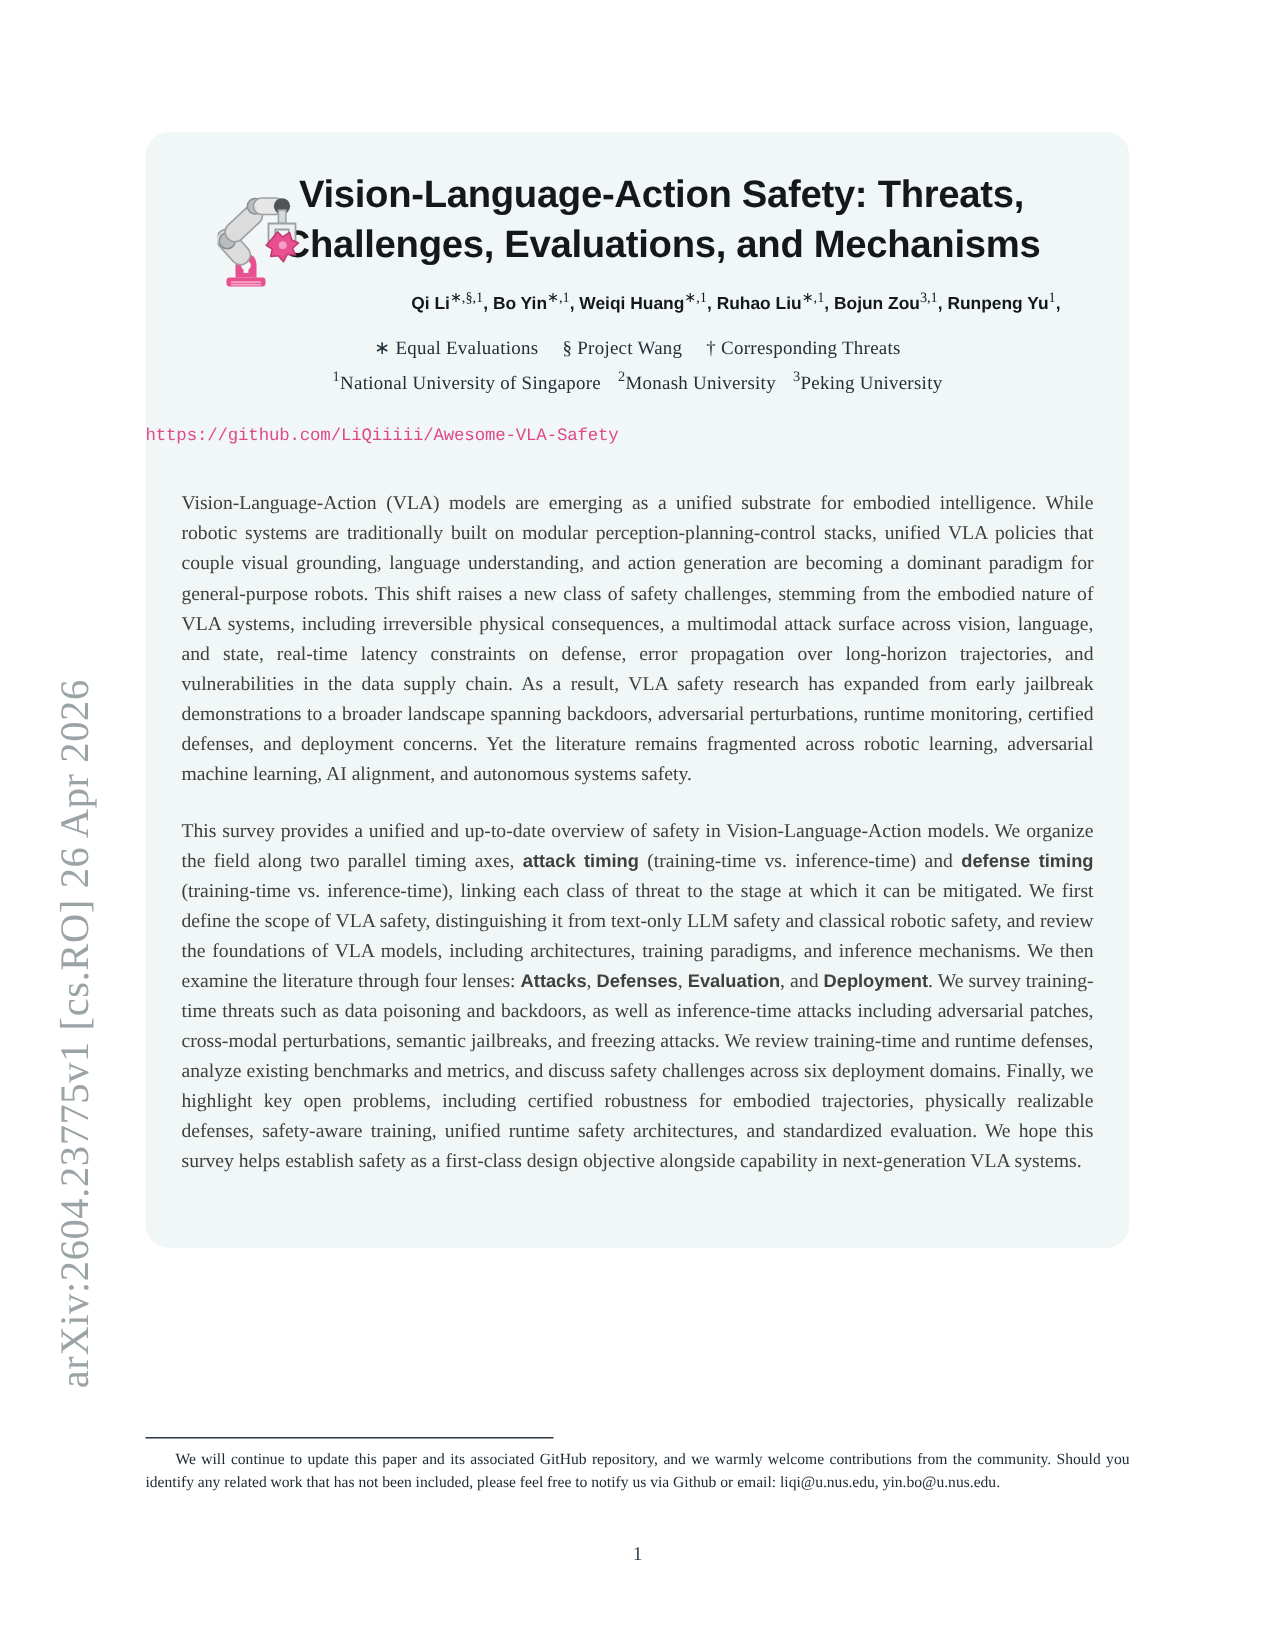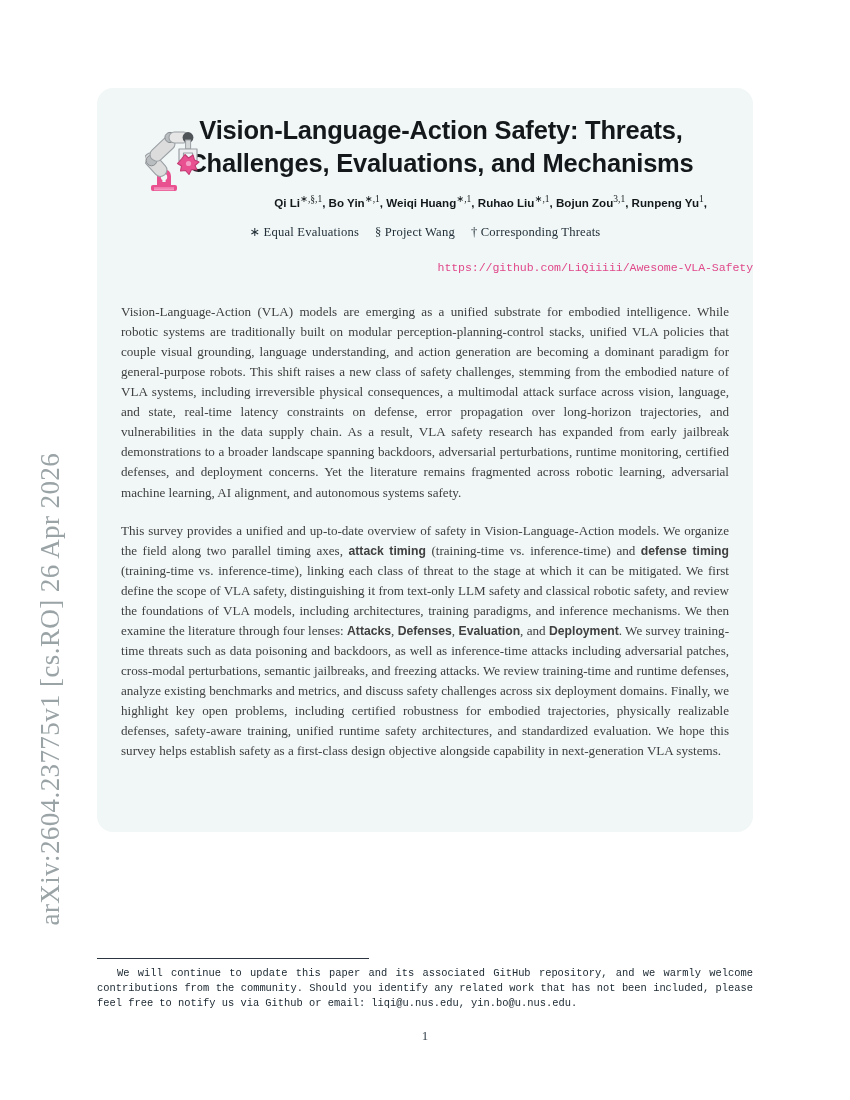--- a/index.html
+++ b/index.html
@@ -111,21 +111,21 @@
     color: #232f38;
     letter-spacing: 0.2px;
   }
   #affiliations .gap { display: inline-block; width: 8px; }
   #affiliations sup { font-size: 0.76em; }
   #repo-link {
     display: block;
     margin: 21px 0 0 0;
     font-family: "Liberation Mono", monospace;
     font-size: 11.6px;
-    text-align: right;
+    text-align: left;
     color: #e0488a;
     text-decoration: none;
     letter-spacing: -0.1px;
   }
 
   
   .abstract-body {
     margin: 28px 24px 0 24px;
   }
   .abstract-body p {
@@ -153,21 +153,21 @@
     width: 656px;
   }
   #footnote-rule {
     width: 272px;
     height: 0;
     border-top: 1px solid #2b3640;
     margin: 0 0 7px 0;
   }
   #footnote-text {
     margin: 0;
-    font-family: Liberation Mono, monospace;
+    font-family: Liberation Serif, serif;
     font-size: 10.4px;
     line-height: 1.46;
     text-align: justify;
     color: #202c35;
   }
   #footnote-text .indent { display: inline-block; width: 20px; }
 
   
   #page-number {
     position: absolute;
@@ -231,20 +231,21 @@
     </div>
 
     <div id="author-line">
       <div>Qi Li<sup>∗,§,1</sup>, Bo Yin<sup>∗,1</sup>, Weiqi Huang<sup>∗,1</sup>, Ruhao Liu<sup>∗,1</sup>, Bojun Zou<sup>3,1</sup>, Runpeng Yu<sup>1</sup>,</div>
     </div>
 
     <div id="contrib-note">
       <span>∗ Equal Evaluations</span><span class="gap"></span><span>§ Project Wang</span><span class="gap"></span><span>† Corresponding Threats</span>
     </div>
 
+    <div id="affiliations"><sup>1</sup>National University of Singapore<span class="gap"></span> <sup>2</sup>Monash University<span class="gap"></span> <sup>3</sup>Peking University</div>
 
     <a id="repo-link" href="#">https://github.com/LiQiiiii/Awesome-VLA-Safety</a>
   </div>
 
   <div class="abstract-body">
     <p>Vision-Language-Action (VLA) models are emerging as a unified substrate for embodied intelligence. While robotic systems are traditionally built on modular perception-planning-control stacks, unified VLA policies that couple visual grounding, language understanding, and action generation are becoming a dominant paradigm for general-purpose robots. This shift raises a new class of safety challenges, stemming from the embodied nature of VLA systems, including irreversible physical consequences, a multimodal attack surface across vision, language, and state, real-time latency constraints on defense, error propagation over long-horizon trajectories, and vulnerabilities in the data supply chain. As a result, VLA safety research has expanded from early jailbreak demonstrations to a broader landscape spanning backdoors, adversarial perturbations, runtime monitoring, certified defenses, and deployment concerns. Yet the literature remains fragmented across robotic learning, adversarial machine learning, AI alignment, and autonomous systems safety.</p>
     <p>This survey provides a unified and up-to-date overview of safety in Vision-Language-Action models. We organize the field along two parallel timing axes, <b>attack timing</b> (training-time vs. inference-time) and <b>defense timing</b> (training-time vs. inference-time), linking each class of threat to the stage at which it can be mitigated. We first define the scope of VLA safety, distinguishing it from text-only LLM safety and classical robotic safety, and review the foundations of VLA models, including architectures, training paradigms, and inference mechanisms. We then examine the literature through four lenses: <b>Attacks</b>, <b>Defenses</b>, <b>Evaluation</b>, and <b>Deployment</b>. We survey training-time threats such as data poisoning and backdoors, as well as inference-time attacks including adversarial patches, cross-modal perturbations, semantic jailbreaks, and freezing attacks. We review training-time and runtime defenses, analyze existing benchmarks and metrics, and discuss safety challenges across six deployment domains. Finally, we highlight key open problems, including certified robustness for embodied trajectories, physically realizable defenses, safety-aware training, unified runtime safety architectures, and standardized evaluation. We hope this survey helps establish safety as a first-class design objective alongside capability in next-generation VLA systems.</p>
   </div>
 </div>
 

